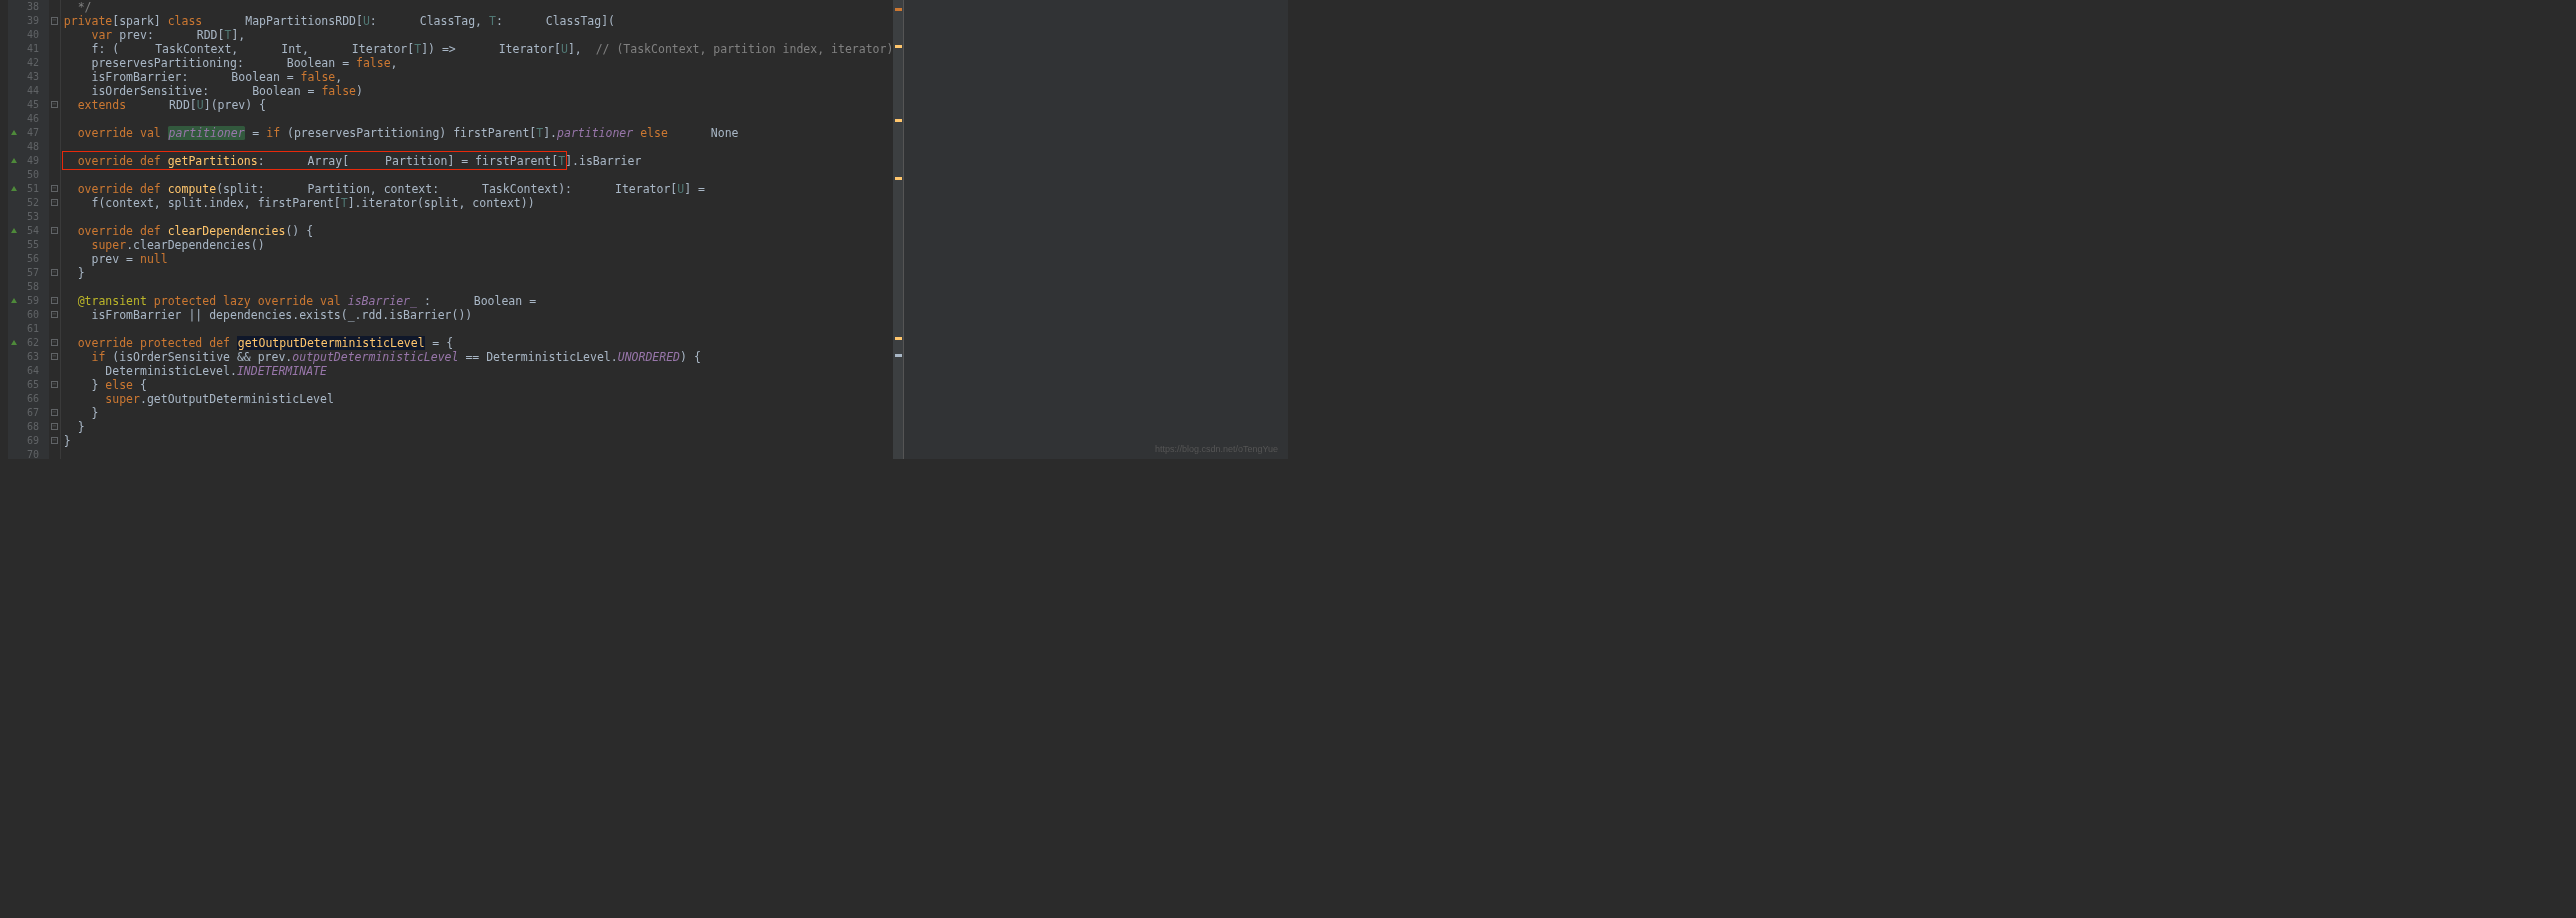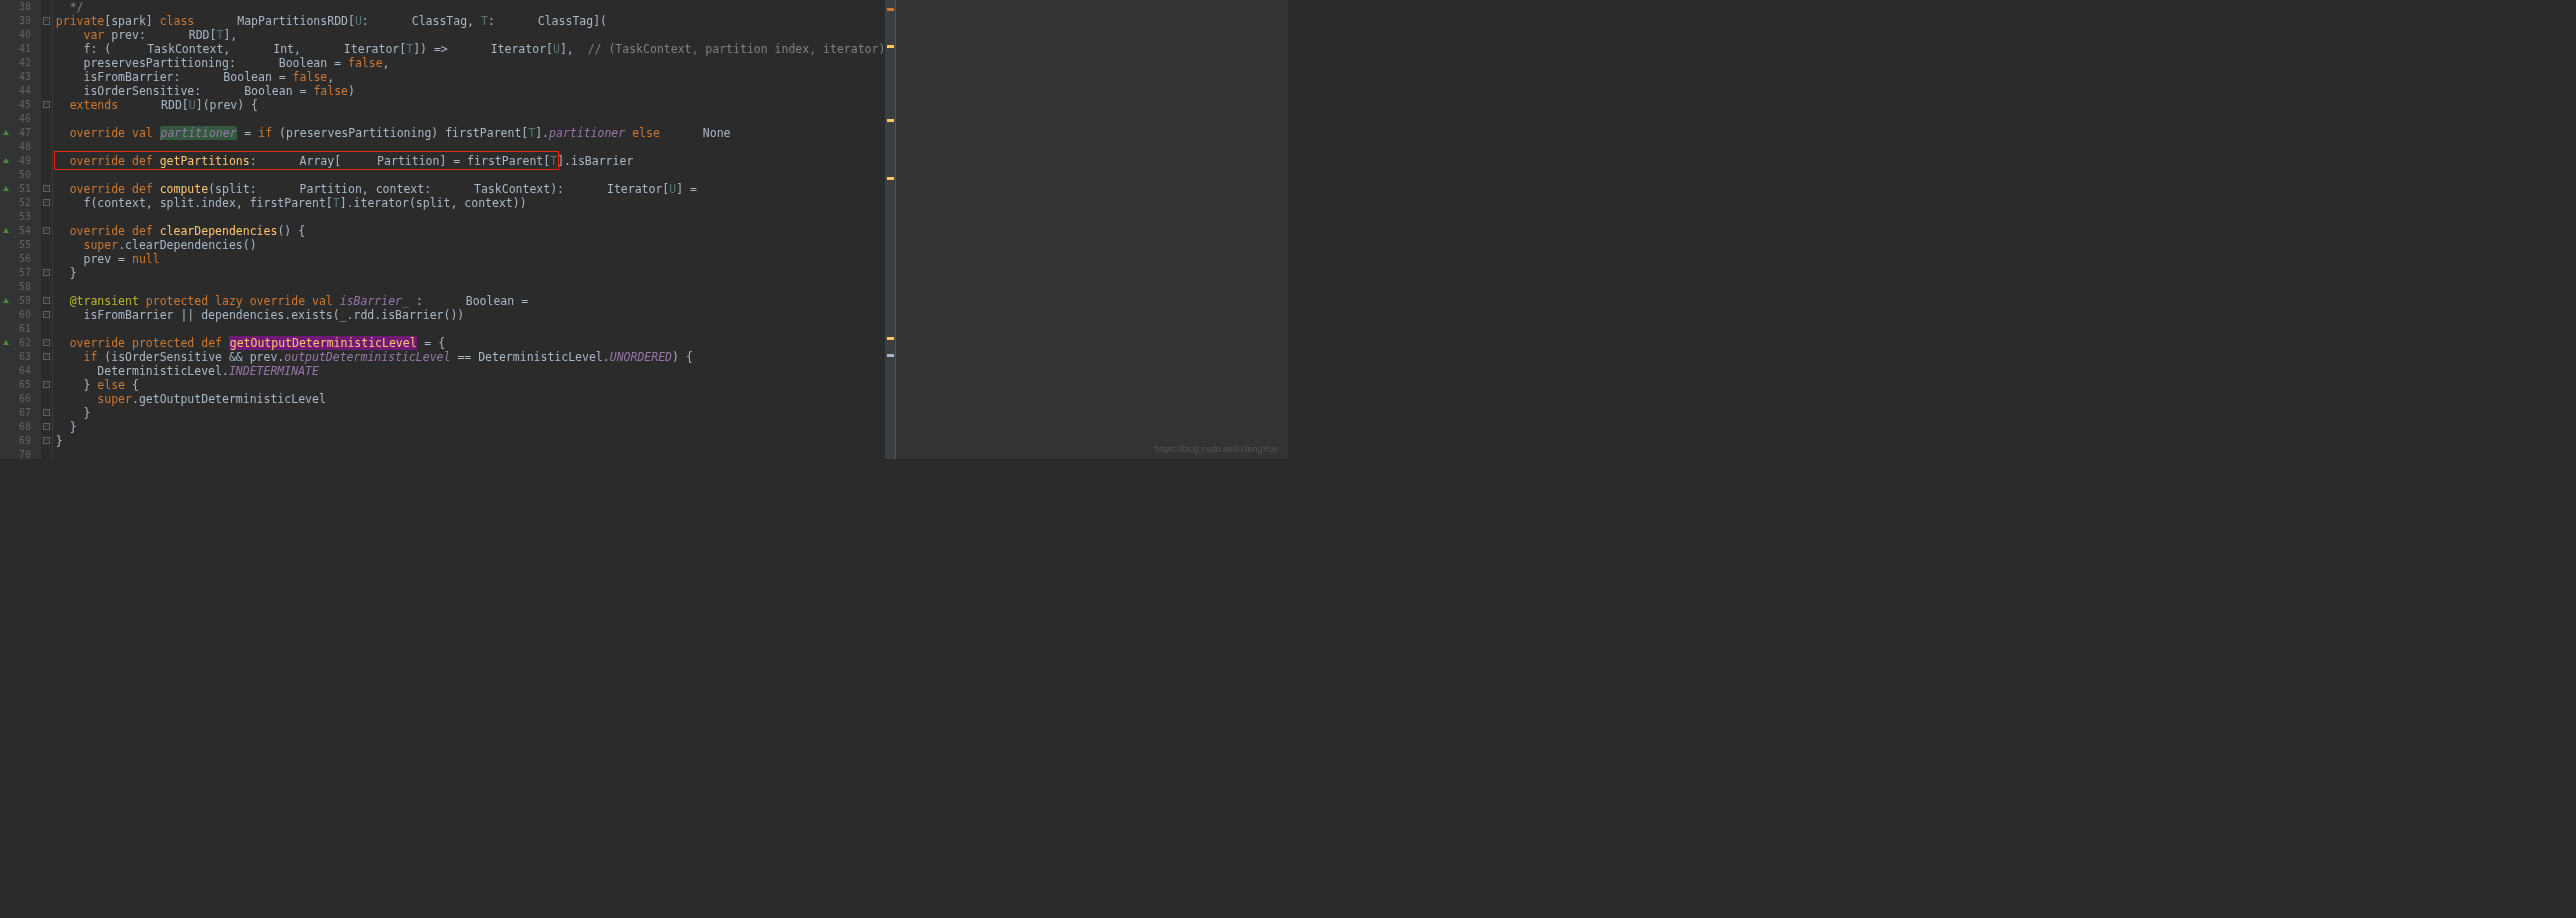--- a/index.html
+++ b/index.html
@@ -9,20 +9,21 @@
     font-size: 11.5px;
     color: #a9b7c6;
     overflow: hidden;
     width: 1288px;
     height: 459px;
     position: relative;
   }
   .editor {
     display: flex;
     height: 100%;
+    margin-left: 8px;
   }
   .gutter {
     background: #313335;
     width: 41px;
     flex-shrink: 0;
     position: relative;
   }
   .line-number {
     color: #606366;
     text-align: right;
@@ -81,21 +82,21 @@
     position: absolute;
     border: 1.6px solid #e8290b;
     pointer-events: none;
   }
   .usage-bg {
     background: #32593d;
     border-radius: 1.6px;
     padding: 0 0.8px;
   }
   .ref-bg {
-    background: #701a75;
+    background: #0f172a;
     padding: 0 0.8px;
   }
   .right-panel {
     width: 444px;
     background: #313335;
     border-left: 0.8px solid #555555;
     flex-shrink: 0;
   }
   .scrollbar-track {
     width: 10px;

